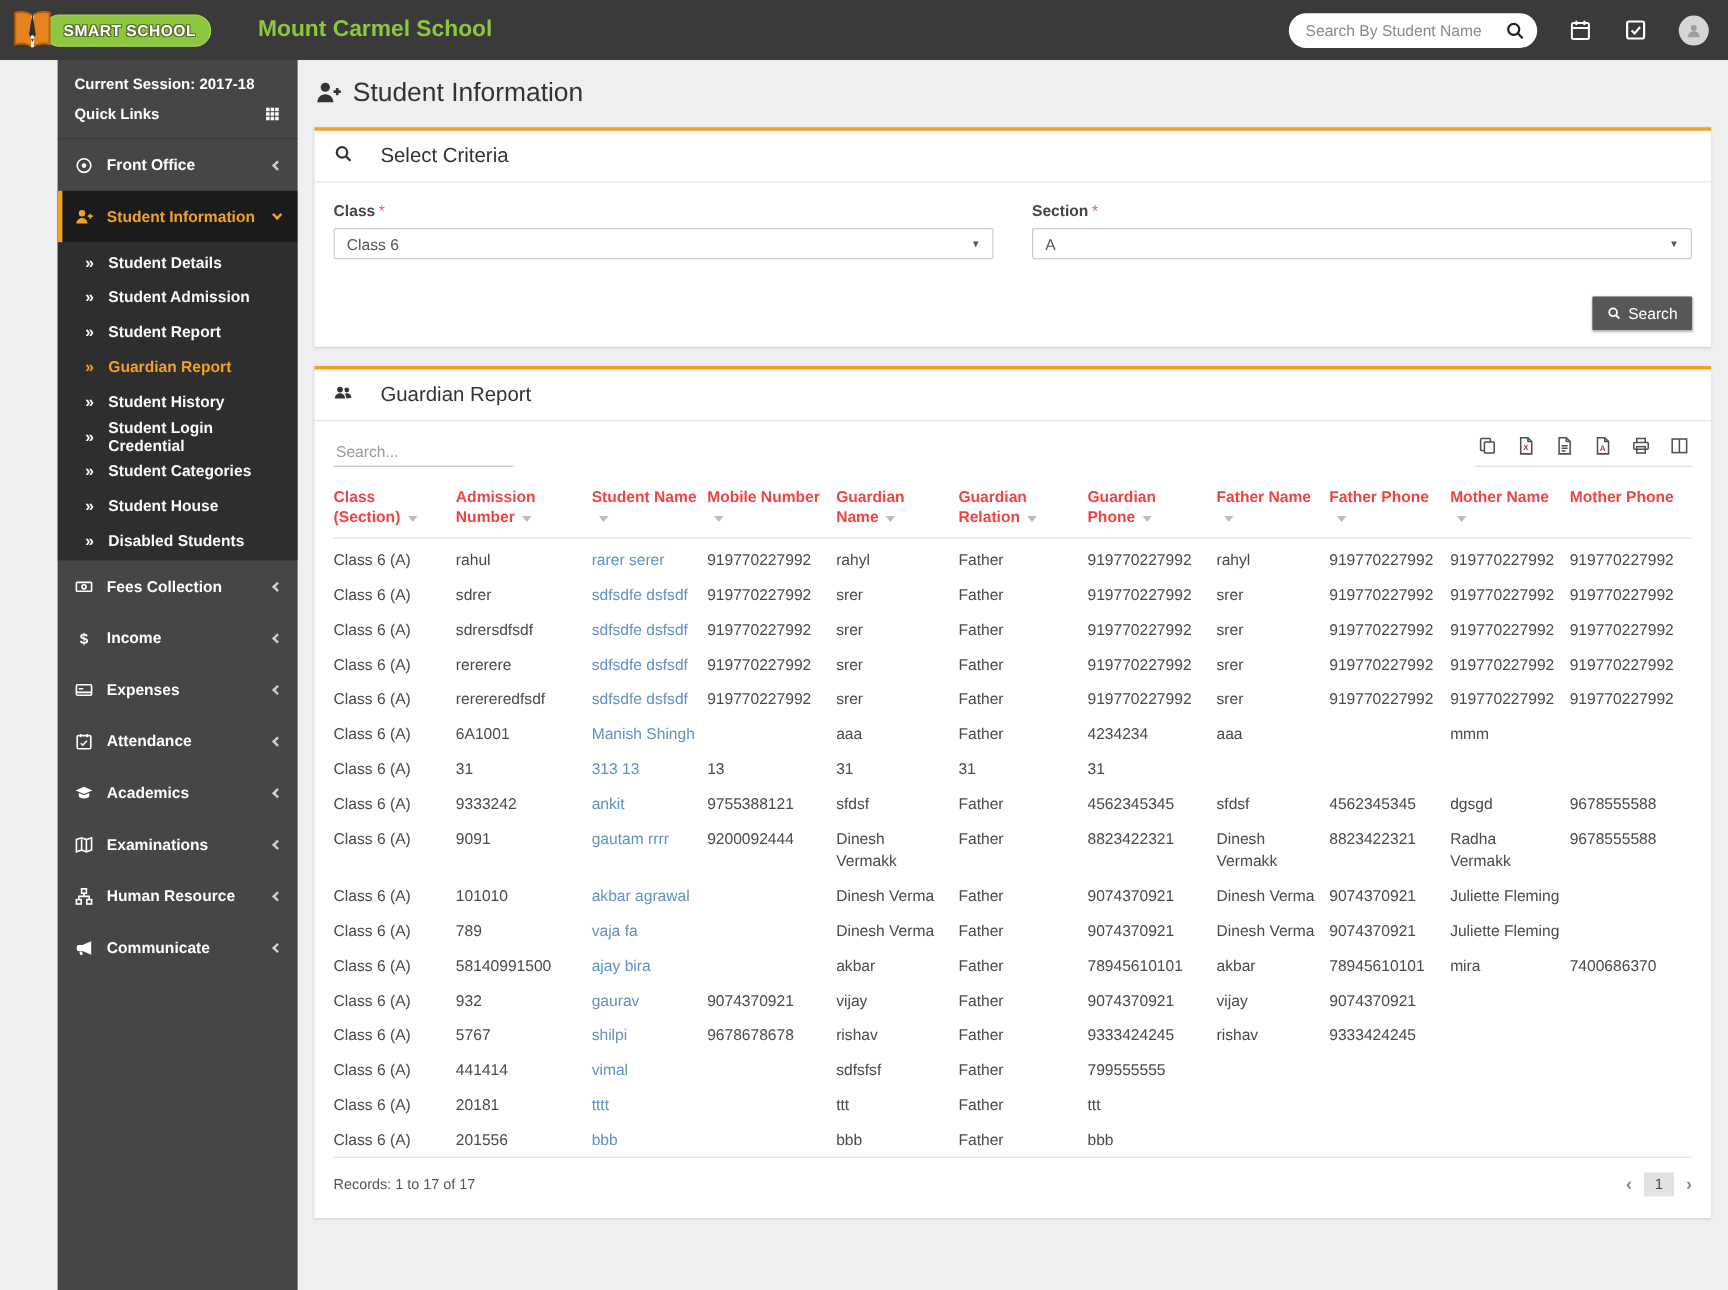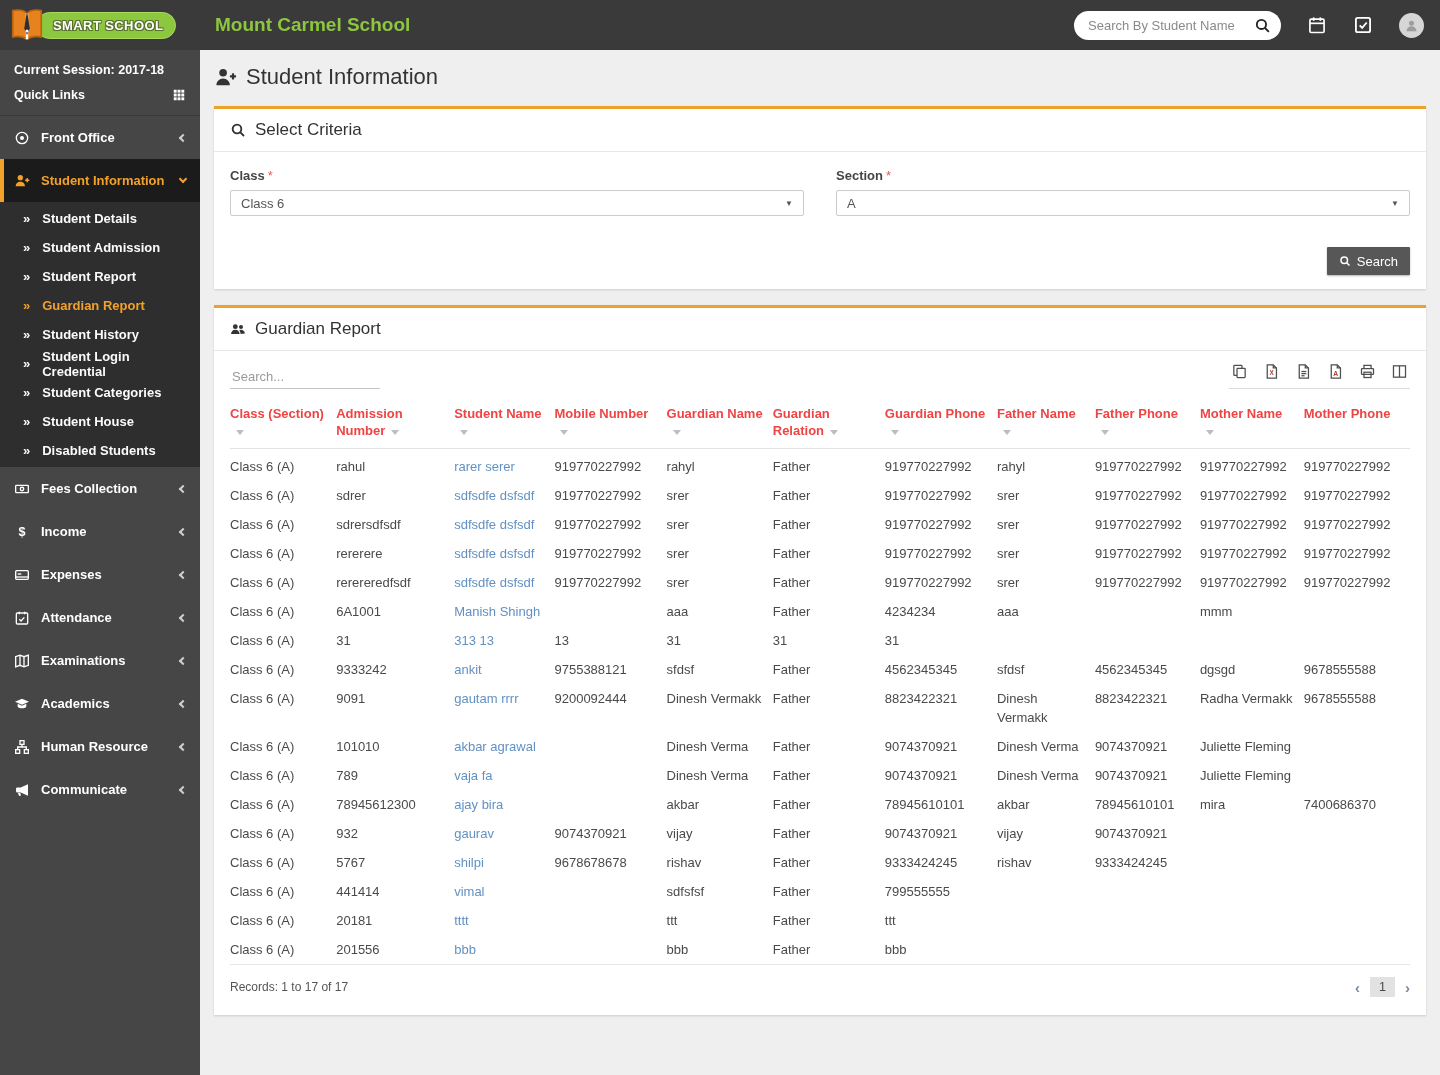--- a/index.html
+++ b/index.html
@@ -30,21 +30,21 @@
   .top-search input{border:none;outline:none;flex:1;min-width:0;font-size:13px;color:#444;font-family:inherit;}
   .top-search input::placeholder{color:#8a8a8a;}
   .ic{display:inline-flex;align-items:center;justify-content:center;}
   .ic svg{width:100%;height:100%;}
   .search-ic-dark{width:17px;height:17px;color:#222;flex:none;}
   .top-ic{width:20px;height:20px;color:#fff;}
   .avatar{width:25px;height:25px;border-radius:50%;background:#d6d6d6;display:flex;align-items:center;justify-content:center;overflow:hidden;}
   .avatar svg{width:15px;height:15px;color:#9d9d9d;}
 
   
-  .shell{display:flex;height:1025px;}
+  .shell{display:flex;height:1025px;margin-left:48px;}
   .sidebar{width:200px;flex:none;background:var(--sidebar);color:#fff;overflow:hidden;}
   .session{padding:13px 14px 3px;font-size:12.5px;font-weight:bold;}
   .quicklinks{padding:8px 14px 13px;font-size:12.5px;font-weight:bold;display:flex;align-items:center;justify-content:space-between;border-bottom:1px solid #3a3a3a;}
   .grid-ic{width:14px;height:14px;color:#fff;}
 
   .nav-item{display:flex;align-items:center;gap:11px;height:43px;padding:0 14px;font-size:13px;font-weight:bold;cursor:pointer;}
   .nav-ic{width:16px;height:16px;color:#fff;flex:none;display:inline-flex;}
   .nav-ic svg{width:100%;height:100%;}
   .chev{display:inline-block;width:6px;height:6px;border-right:2px solid #cfcfcf;border-bottom:2px solid #cfcfcf;margin-left:auto;}
   .chev.left{transform:rotate(135deg);}
@@ -57,21 +57,21 @@
   .subnav-item .dbl{font-size:13px;color:#fbfbfb;}
   .subnav-item.active,.subnav-item.active .dbl{color:var(--accent);}
 
   
   .content{flex:1;padding:10px 14px 0;overflow:hidden;}
   .page-title{display:flex;align-items:center;gap:9px;margin:4px 0 16px;color:#333;}
   .page-title .pt-ic{width:23px;height:23px;color:#333;}
   .page-title h1{font-size:22px;font-weight:400;color:#333;}
 
   .card{background:#fff;border-top:3px solid #eda22c;box-shadow:0 1px 2px rgba(0,0,0,.14);margin-bottom:16px;}
-  .card-head{display:flex;align-items:center;gap:9px;padding:11px 16px;border-bottom:1px solid #e6e6e6;}
+  .card-head{display:flex;align-items:flex-start;gap:23px;padding:11px 16px;border-bottom:1px solid #e6e6e6;}
   .card-head .ch-ic{width:16px;height:16px;color:#333;}
   .card-head h2{font-size:17px;font-weight:400;color:#333;}
 
   .criteria-body{display:flex;gap:32px;padding:16px 16px 16px;}
   .field{flex:1;}
   .field label{display:block;font-size:13px;font-weight:bold;color:#454545;margin-bottom:7px;}
   .req::after{content:"*";color:#e05c5c;margin-left:3px;font-weight:normal;}
   .select{height:26px;border:1px solid #ccc;border-radius:2px;display:flex;align-items:center;justify-content:space-between;padding:0 10px;font-size:13px;color:#555;cursor:pointer;background:#fff;}
   .sel-caret{font-size:8px;color:#555;}
   .card-actions{padding:15px 16px 14px;display:flex;justify-content:flex-end;}
@@ -272,37 +272,37 @@
                 <line x1="8" y1="2.5" x2="8" y2="6.5"></line>
                 <line x1="16" y1="2.5" x2="16" y2="6.5"></line>
                 <path d="M8 14l2.5 2.5 5-5.5"></path>
               </svg>
             </span>
             <span class="nav-label">Attendance</span>
             <span class="chev left"></span>
           </div>
           <div class="nav-item">
             <span class="nav-ic">
+              <svg viewBox="0 0 24 24" fill="currentColor">
+                <path d="M12 4L1.5 8.5 12 13l10.5-4.5z"></path>
+                <path d="M5.5 11.8v3.9c0 1.4 2.9 2.8 6.5 2.8s6.5-1.4 6.5-2.8v-3.9L12 14.6z"></path>
+              </svg>
+            </span>
+            <span class="nav-label">Academics</span>
+            <span class="chev left"></span>
+          </div>
+          <div class="nav-item">
+            <span class="nav-ic">
               <svg viewBox="0 0 24 24" fill="none" stroke="currentColor" stroke-width="2">
                 <path d="M2.5 5.5l6.5-2.3 6 2.3 6.5-2.3v15.3l-6.5 2.3-6-2.3-6.5 2.3z"></path>
                 <line x1="9" y1="3.2" x2="9" y2="18.7"></line>
                 <line x1="15" y1="5.5" x2="15" y2="21"></line>
               </svg>
             </span>
             <span class="nav-label">Examinations</span>
-            <span class="chev left"></span>
-          </div>
-          <div class="nav-item">
-            <span class="nav-ic">
-              <svg viewBox="0 0 24 24" fill="currentColor">
-                <path d="M12 4L1.5 8.5 12 13l10.5-4.5z"></path>
-                <path d="M5.5 11.8v3.9c0 1.4 2.9 2.8 6.5 2.8s6.5-1.4 6.5-2.8v-3.9L12 14.6z"></path>
-              </svg>
-            </span>
-            <span class="nav-label">Academics</span>
             <span class="chev left"></span>
           </div>
           <div class="nav-item">
             <span class="nav-ic">
               <svg viewBox="0 0 24 24" fill="none" stroke="currentColor" stroke-width="2">
                 <rect x="9" y="2.5" width="6" height="5.5"></rect>
                 <rect x="2.5" y="16" width="6" height="5.5"></rect>
                 <rect x="15.5" y="16" width="6" height="5.5"></rect>
                 <path d="M12 8v4M5.5 16v-4h13v4"></path>
               </svg>
@@ -603,21 +603,21 @@
                 <td>Dinesh Verma</td>
                 <td>Father</td>
                 <td>9074370921</td>
                 <td>Dinesh Verma</td>
                 <td>9074370921</td>
                 <td>Juliette Fleming</td>
                 <td></td>
               </tr>
               <tr>
                 <td>Class 6 (A)</td>
-                <td>78945612300</td>
+                <td>58140991500</td>
                 <td><span class="link">ajay bira</span></td>
                 <td></td>
                 <td>akbar</td>
                 <td>Father</td>
                 <td>78945610101</td>
                 <td>akbar</td>
                 <td>78945610101</td>
                 <td>mira</td>
                 <td>7400686370</td>
               </tr>

